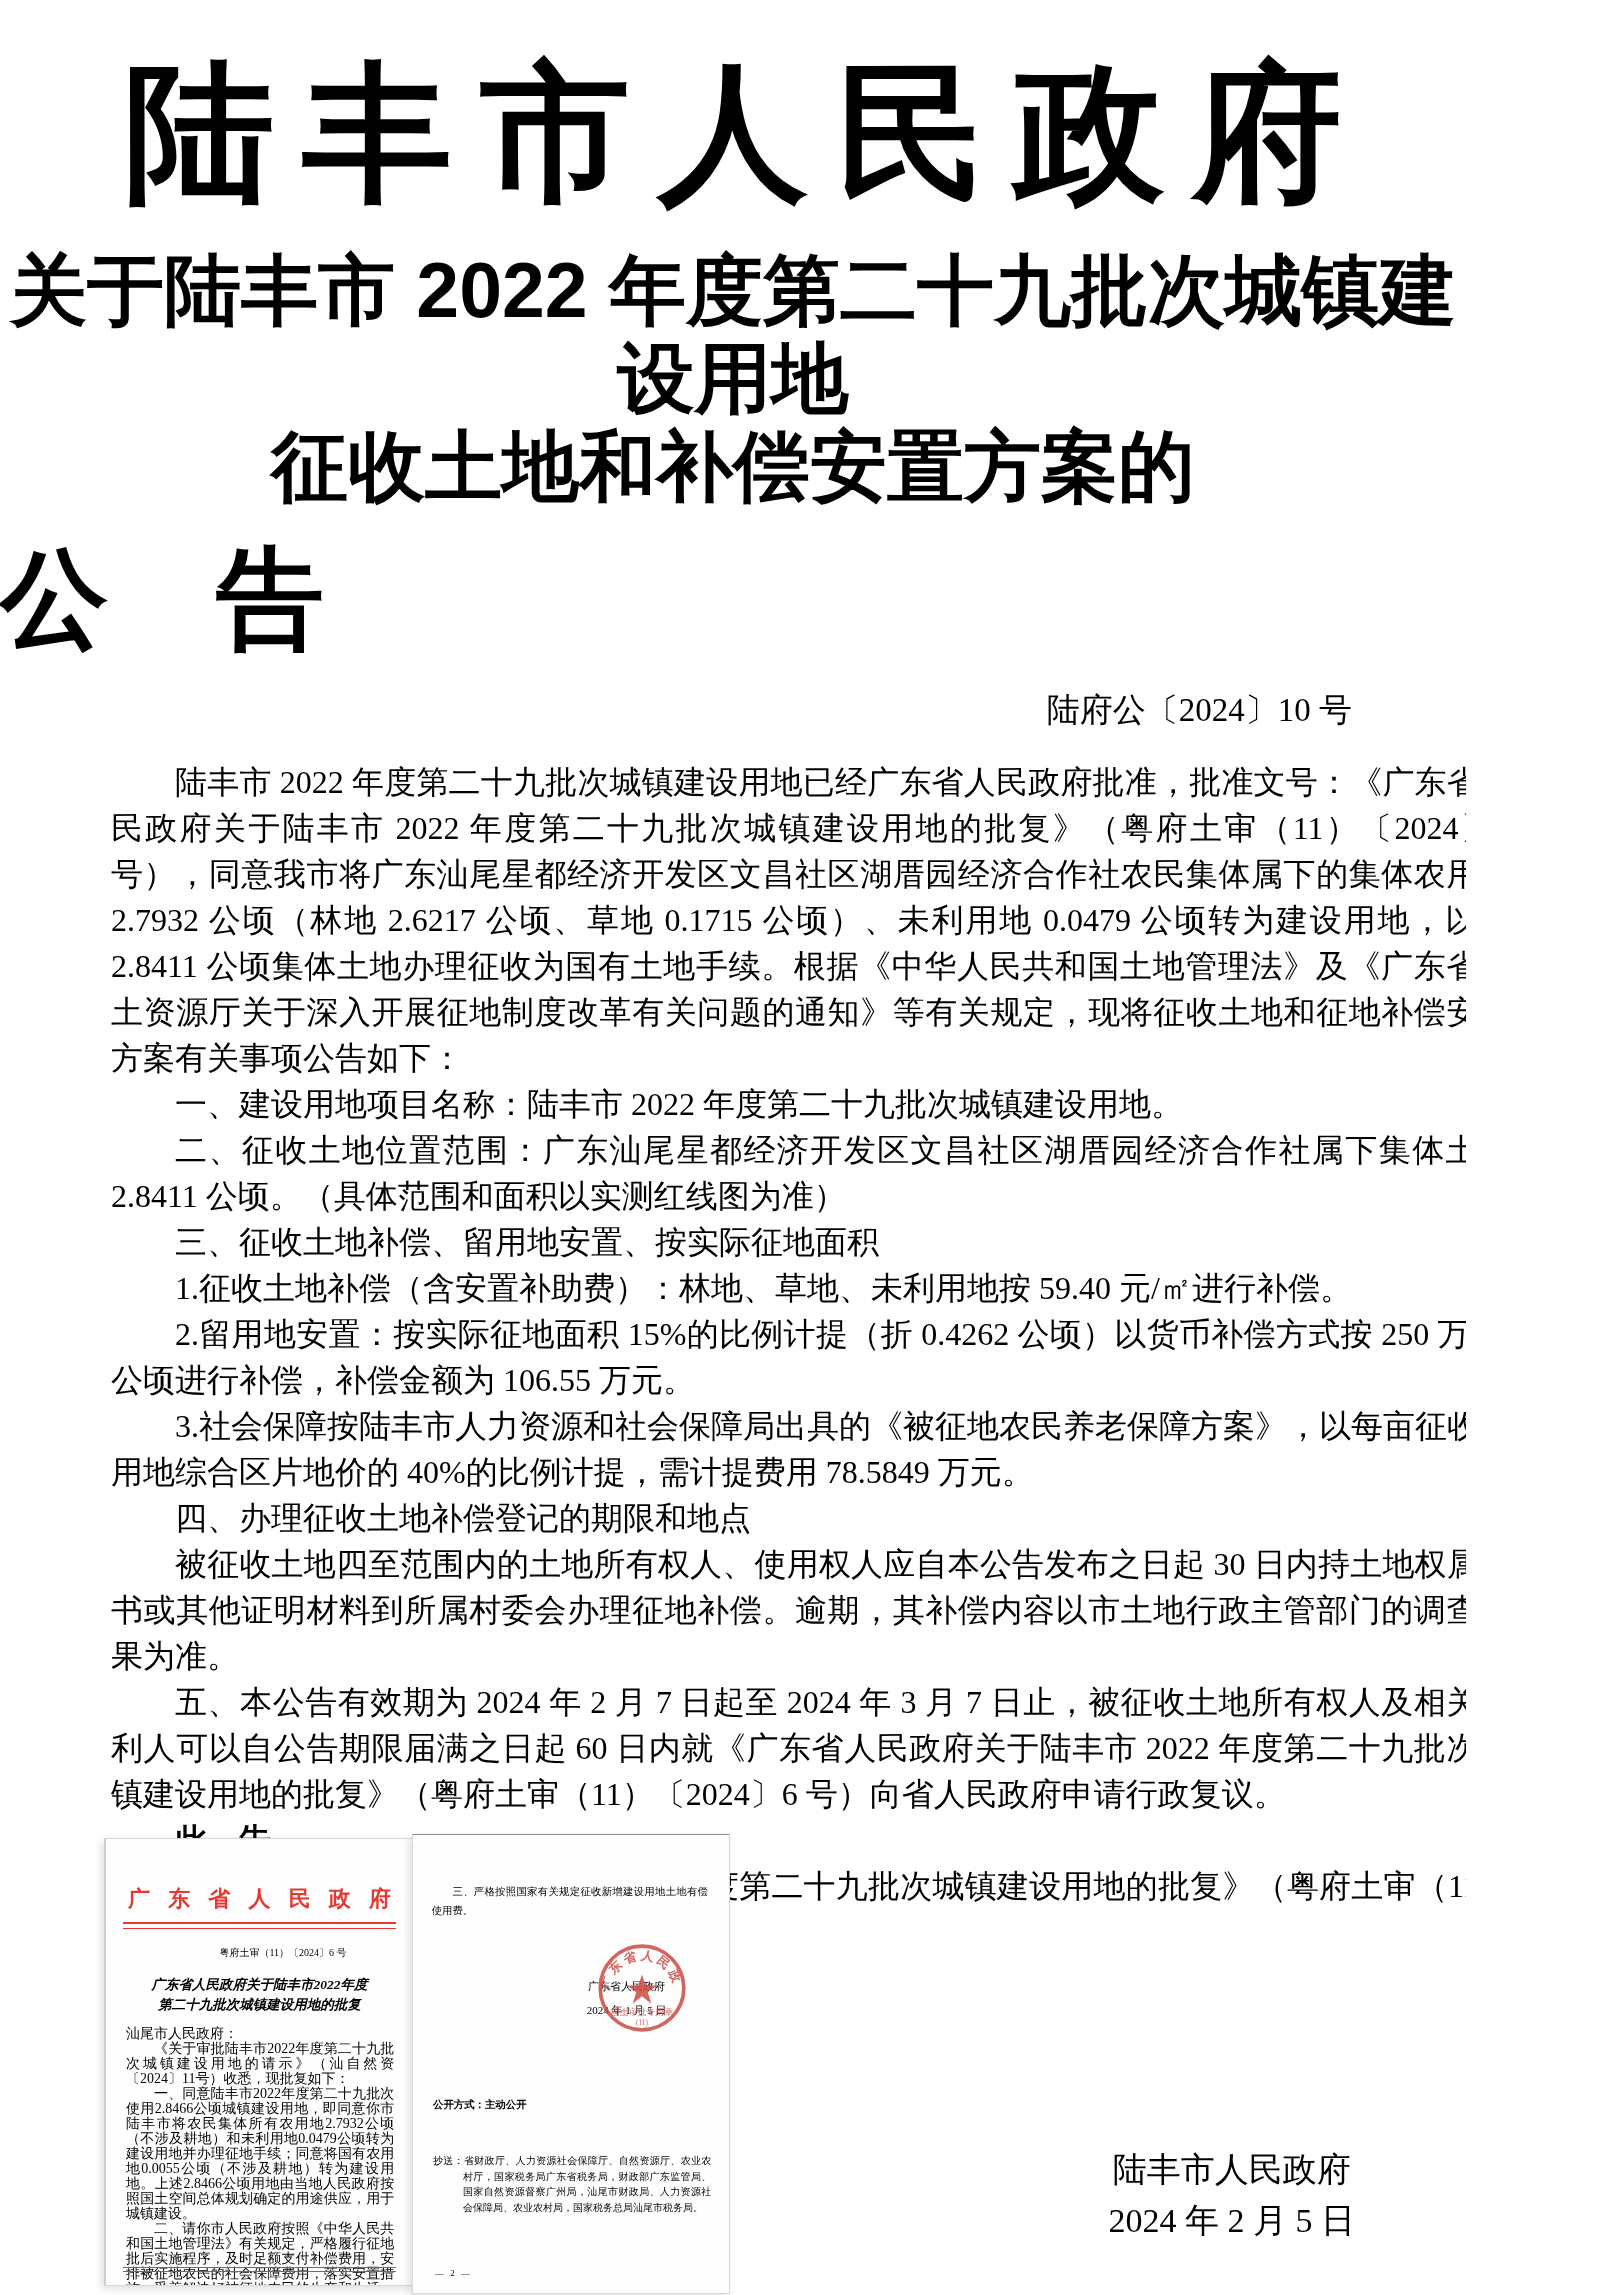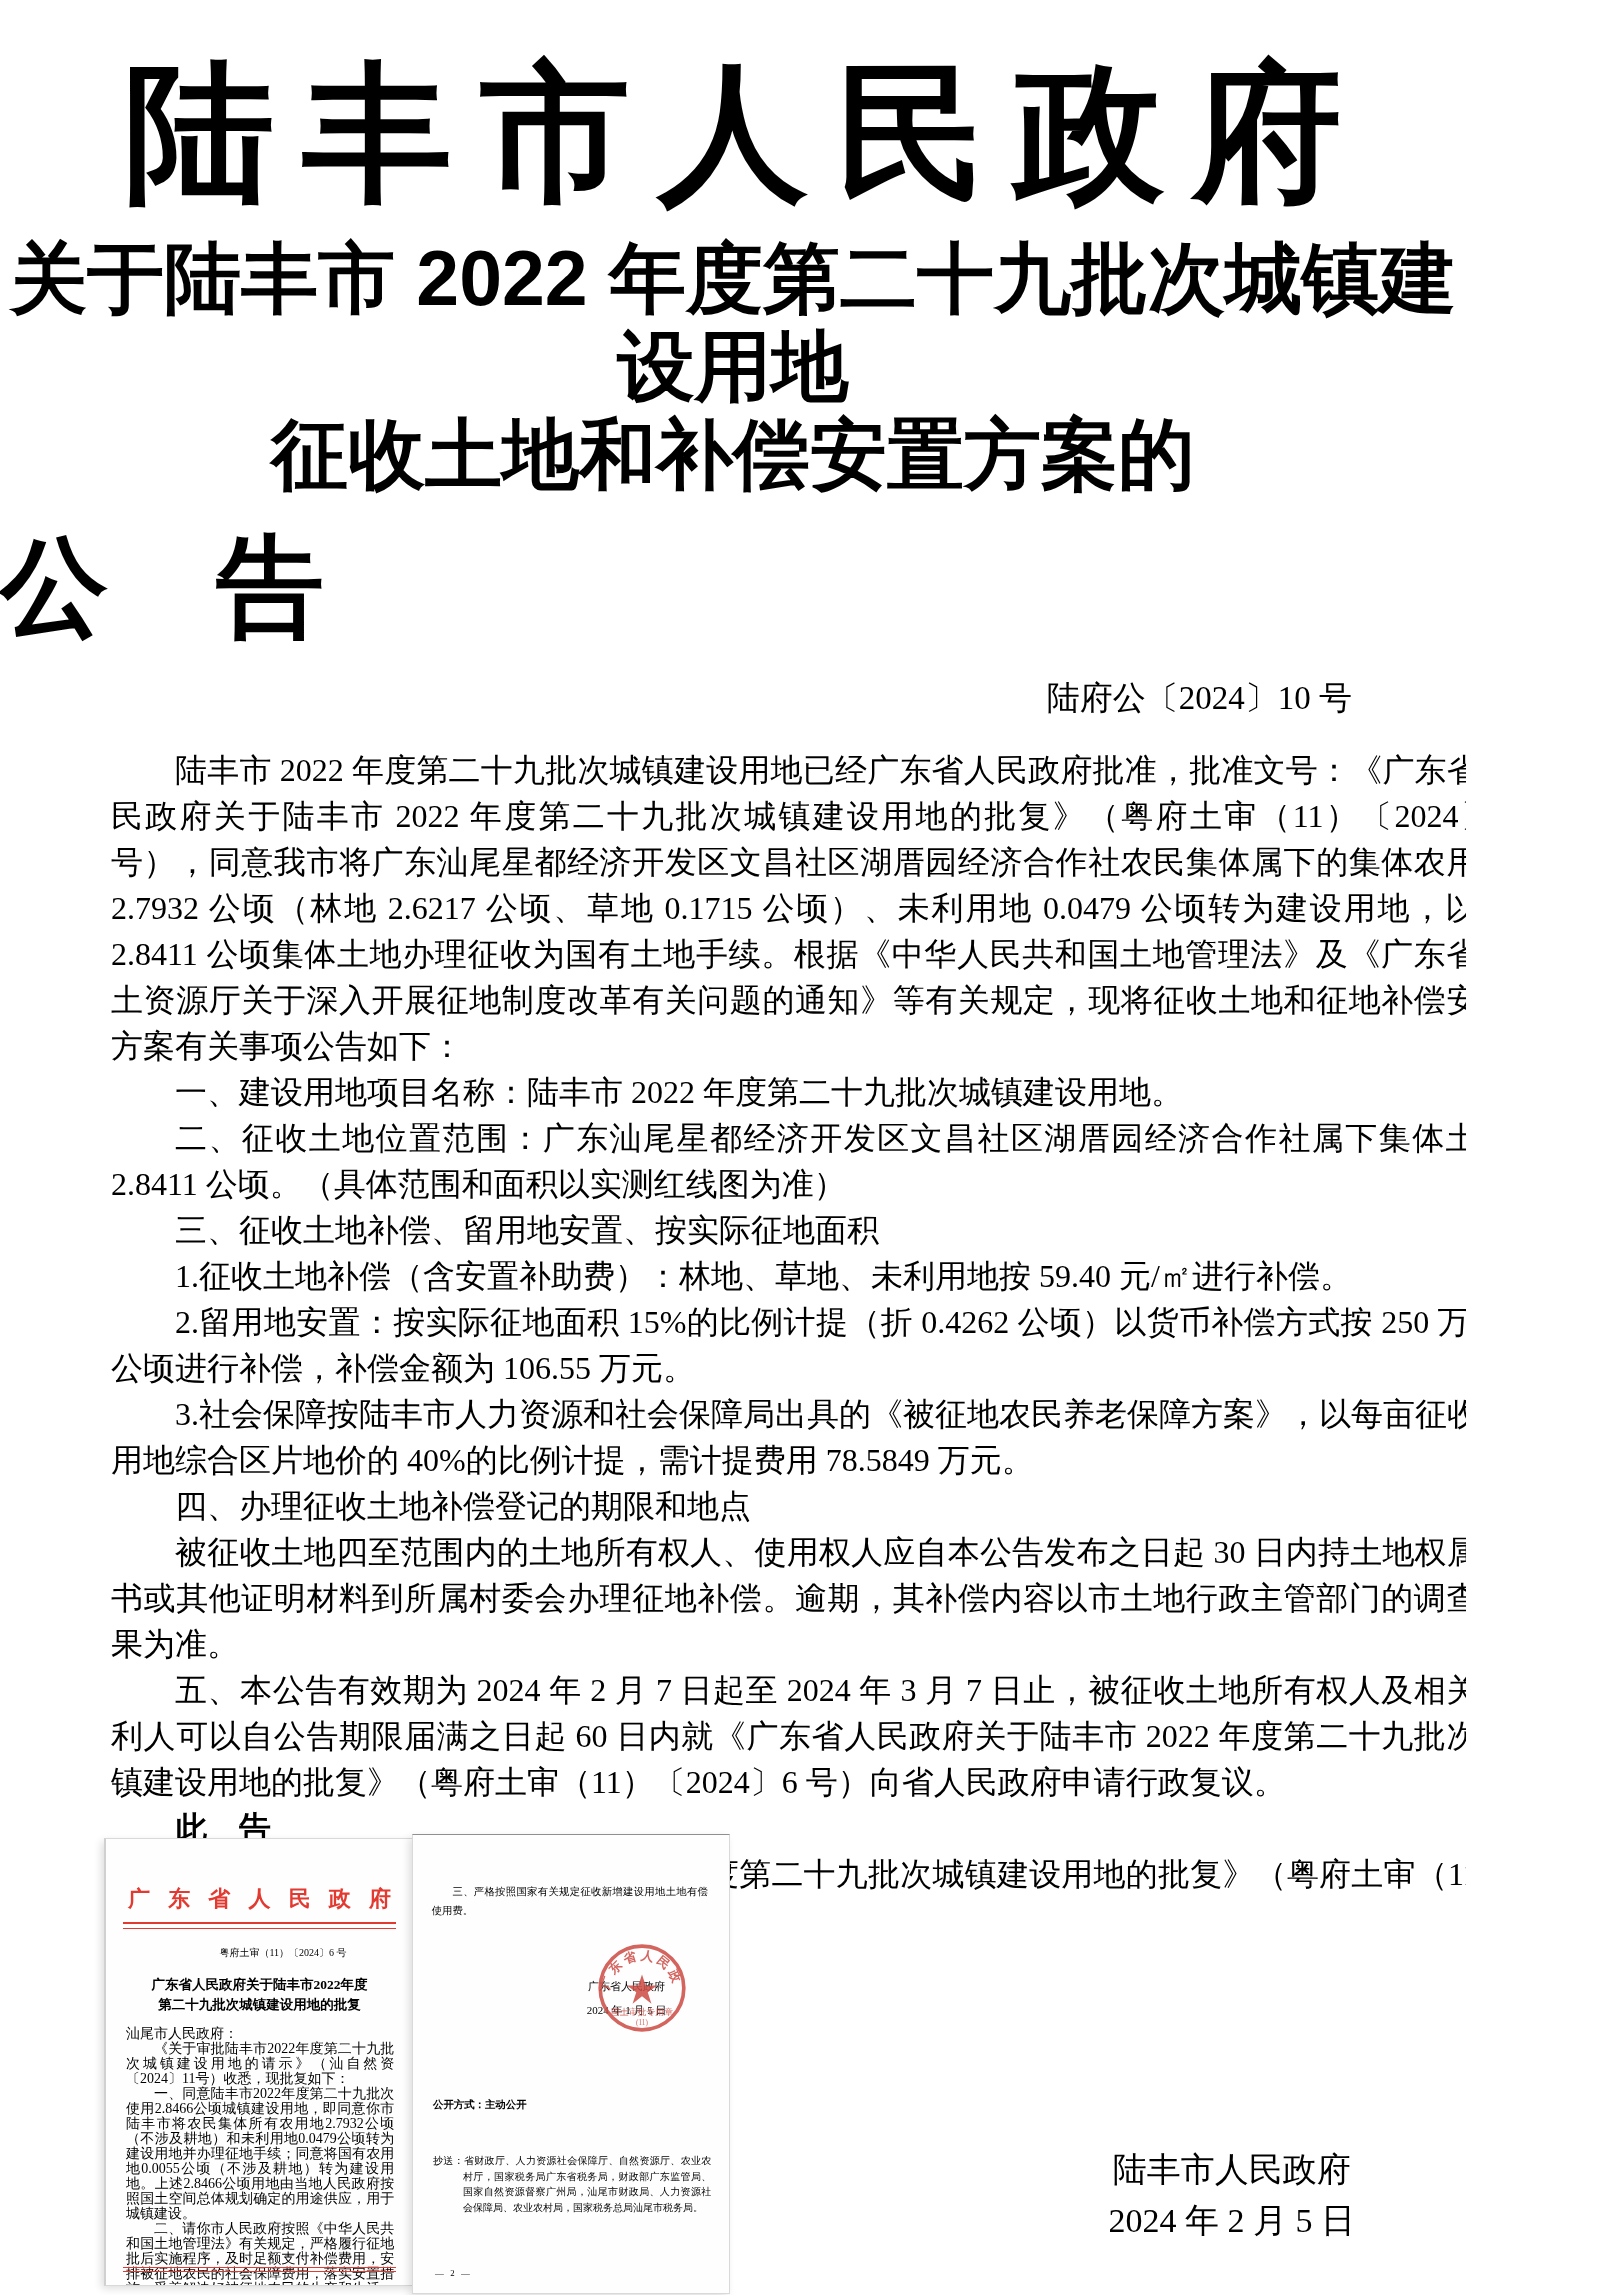--- a/index.html
+++ b/index.html
@@ -11,21 +11,21 @@
     overflow:hidden;
   }
   
   .org-title{
     margin:58px 0 0 0;padding:0 124px;
     font-size:150px;font-weight:bold;line-height:1.02;
     text-align:justify;text-align-last:justify;
     white-space:nowrap;
   }
   .subtitle{
-    margin-top:23px;
+    margin-top:35px;
     text-align:center;font-weight:bold;
     font-family:"Liberation Sans","DejaVu Sans",sans-serif;
     font-size:77px;line-height:88px;
   }
   .notice-title{
     margin-top:27px;
     text-align:left;font-weight:bold;
     font-size:108px;line-height:125px;
   }
   .doc-number{
@@ -52,21 +52,21 @@
   .page-1{left:0;top:4.2px;width:307px;height:446px;border-left:2.1px solid #d0d0d0;}
   .page-2{left:308px;top:0;width:316px;height:458px;border-top:1.6px solid #8f8f8f;}
   .p1-letterhead{
     margin:45px 22px 0 22px;
     color:var(--gov-red);font-weight:bold;font-size:22px;
     text-align:justify;text-align-last:justify;white-space:nowrap;
   }
   .p1-rule{margin:8.3px 16.6px 0 16.6px;height:3.1px;
     border-top:2.1px solid var(--gov-red);border-bottom:1px solid var(--gov-red);}
   .p1-docnum{margin-top:17.7px;text-align:center;padding-left:47px;font-size:10px;}
-  .p1-title{margin-top:14.6px;text-align:center;font-weight:bold;font-size:13.5px;line-height:20px;}
+  .p1-title{margin-top:14.6px;text-align:center;font-weight:bold;font-size:13.5px;line-height:20px;font-style:italic;}
   .p1-body{margin:11.4px 18.7px 0 20px;font-size:14px;line-height:15px;text-align:justify;}
   .p1-body p{margin:0;text-indent:2em;}
   .p1-body p.no-indent{text-indent:0;}
   .p1-pagenum{position:absolute;bottom:26px;left:0;right:0;text-align:center;
     padding-left:88px;font-size:8.8px;letter-spacing:2.1px;}
   .p1-bottomrule{position:absolute;bottom:13.5px;left:16.6px;right:16.6px;height:2.6px;
     border-top:1px solid var(--gov-red);border-bottom:1.6px solid var(--gov-red);}
   .p2-body{margin:48px 21px 0 18.7px;font-size:10.4px;line-height:18.7px;text-align:justify;}
   .p2-body p{margin:0;text-indent:2em;}
   .p2-issuer{position:absolute;top:139px;left:120px;width:187px;

